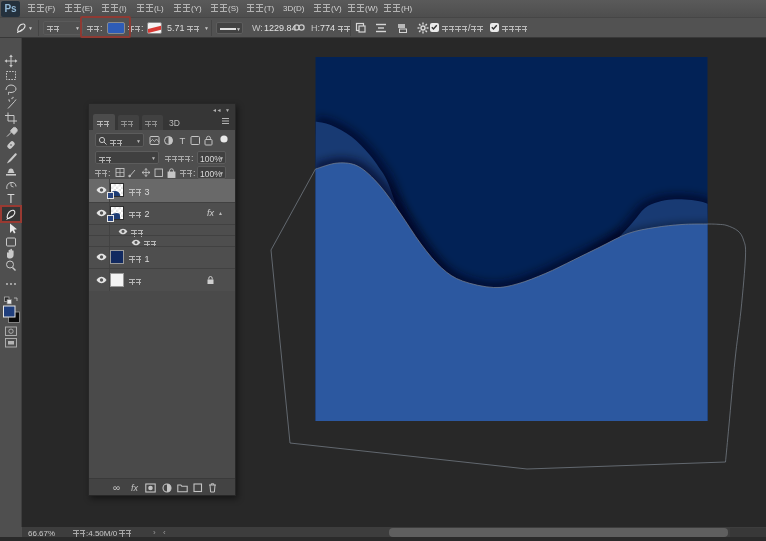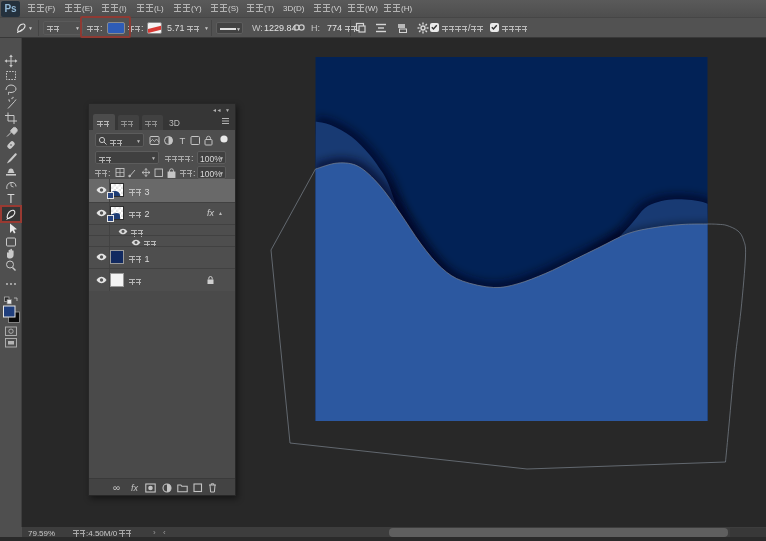--- a/index.html
+++ b/index.html
@@ -116,21 +116,21 @@
       <div style="position:absolute;left:3px;top:5px;width:16px;height:1.5px;background:#e0e0e0"></div>
       <span style="position:absolute;right:1px;top:3px;font-size:5px;color:#c9c9c9">▼</span>
     </div>
     <span class="abs" style="left:252px;top:5px;color:#c4c4c4">W:</span>
     <span class="abs" style="left:264px;top:5px;color:#e4e4e4">1229.84</span>
     <svg class="abs" style="left:293px;top:5px" width="12" height="9" viewBox="0 0 12 9">
       <circle cx="3.5" cy="4.5" r="2.6" fill="none" stroke="#c9c9c9" stroke-width="1.3"></circle>
       <circle cx="8.5" cy="4.5" r="2.6" fill="none" stroke="#c9c9c9" stroke-width="1.3"></circle>
     </svg>
     <span class="abs" style="left:311px;top:5px;color:#c4c4c4">H:</span>
-    <span class="abs" style="left:327px;top:5px;color:#e4e4e4">774 <b class="c sm"></b><b class="c sm"></b></span>
+    <span class="abs" style="left:320px;top:5px;color:#e4e4e4">774 <b class="c sm"></b><b class="c sm"></b></span>
     <span class="abs" style="left:350px;top:2px;height:16px;border-left:1px solid #454545"></span>
       <svg class="abs" style="left:355px;top:4px" width="12" height="12" viewBox="0 0 12 12">
       <rect x="1.5" y="1.5" width="7" height="7" fill="none" stroke="#d5d5d5" stroke-width="1.2"></rect>
       <rect x="4" y="4" width="6" height="6" fill="#525252" stroke="#d5d5d5" stroke-width="1.2"></rect>
     </svg>
     <svg class="abs" style="left:375px;top:4px" width="12" height="12" viewBox="0 0 12 12">
       <line x1="1" y1="2.5" x2="11" y2="2.5" stroke="#d5d5d5" stroke-width="1.4"></line>
       <line x1="3" y1="6" x2="9" y2="6" stroke="#d5d5d5" stroke-width="1.4"></line>
       <line x1="1" y1="9.5" x2="11" y2="9.5" stroke="#d5d5d5" stroke-width="1.4"></line>
     </svg>
@@ -384,21 +384,21 @@
       <svg style="position:absolute;left:104px;top:3px" width="10" height="11" viewBox="0 0 10 11">
           <rect x="1" y="2" width="7.5" height="7.5" fill="none" stroke="#c3c3c3" stroke-width="1.1"></rect>
         </svg>
       <svg style="position:absolute;left:119px;top:2.5px" width="9" height="11" viewBox="0 0 9 11">
           <path d="M1,3 h7 M2,3 l0.6,7 h3.8 L7,3 M3.2,3 v-1.2 h2.6 V3" fill="none" stroke="#c3c3c3" stroke-width="1"></path>
         </svg>
     </div>
   </div>
 
   <div class="abs" id="statusbar">
-    <span class="abs" style="left:6px;top:1.5px">79.59%</span>
+    <span class="abs" style="left:6px;top:1.5px">66.67%</span>
     <span class="abs" style="left:51px;top:1.5px"><b class="c sm"></b><b class="c sm"></b>:4.50M/0 <b class="c sm"></b><b class="c sm"></b></span>
     <span class="abs" style="left:131px;top:0.5px;color:#9a9a9a">›</span>
     <span class="abs" style="left:141px;top:0.5px;color:#9a9a9a">‹</span>
     <div class="abs" style="left:367px;top:0.5px;width:339px;height:9px;background:#5f5f5f;border-radius:4px"></div>
     <div class="abs" style="left:708px;top:0.5px;width:36px;height:9px;background:#383838"></div>
   </div>
   <div class="abs" id="blcorner"></div>
   <div class="abs" id="bottomstrip"></div>
 </div>
 

